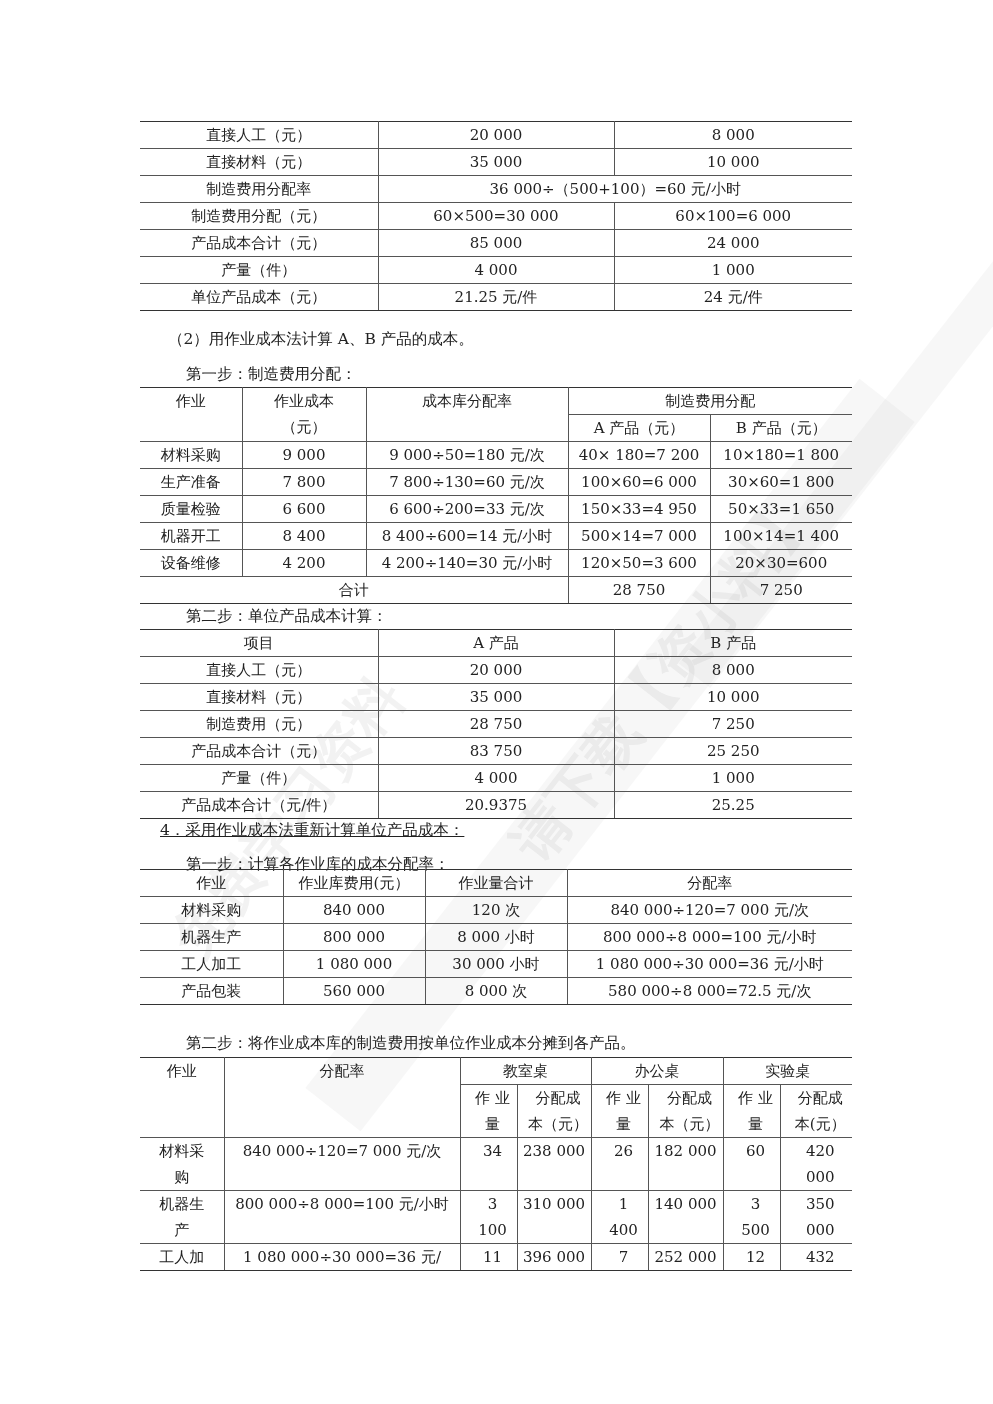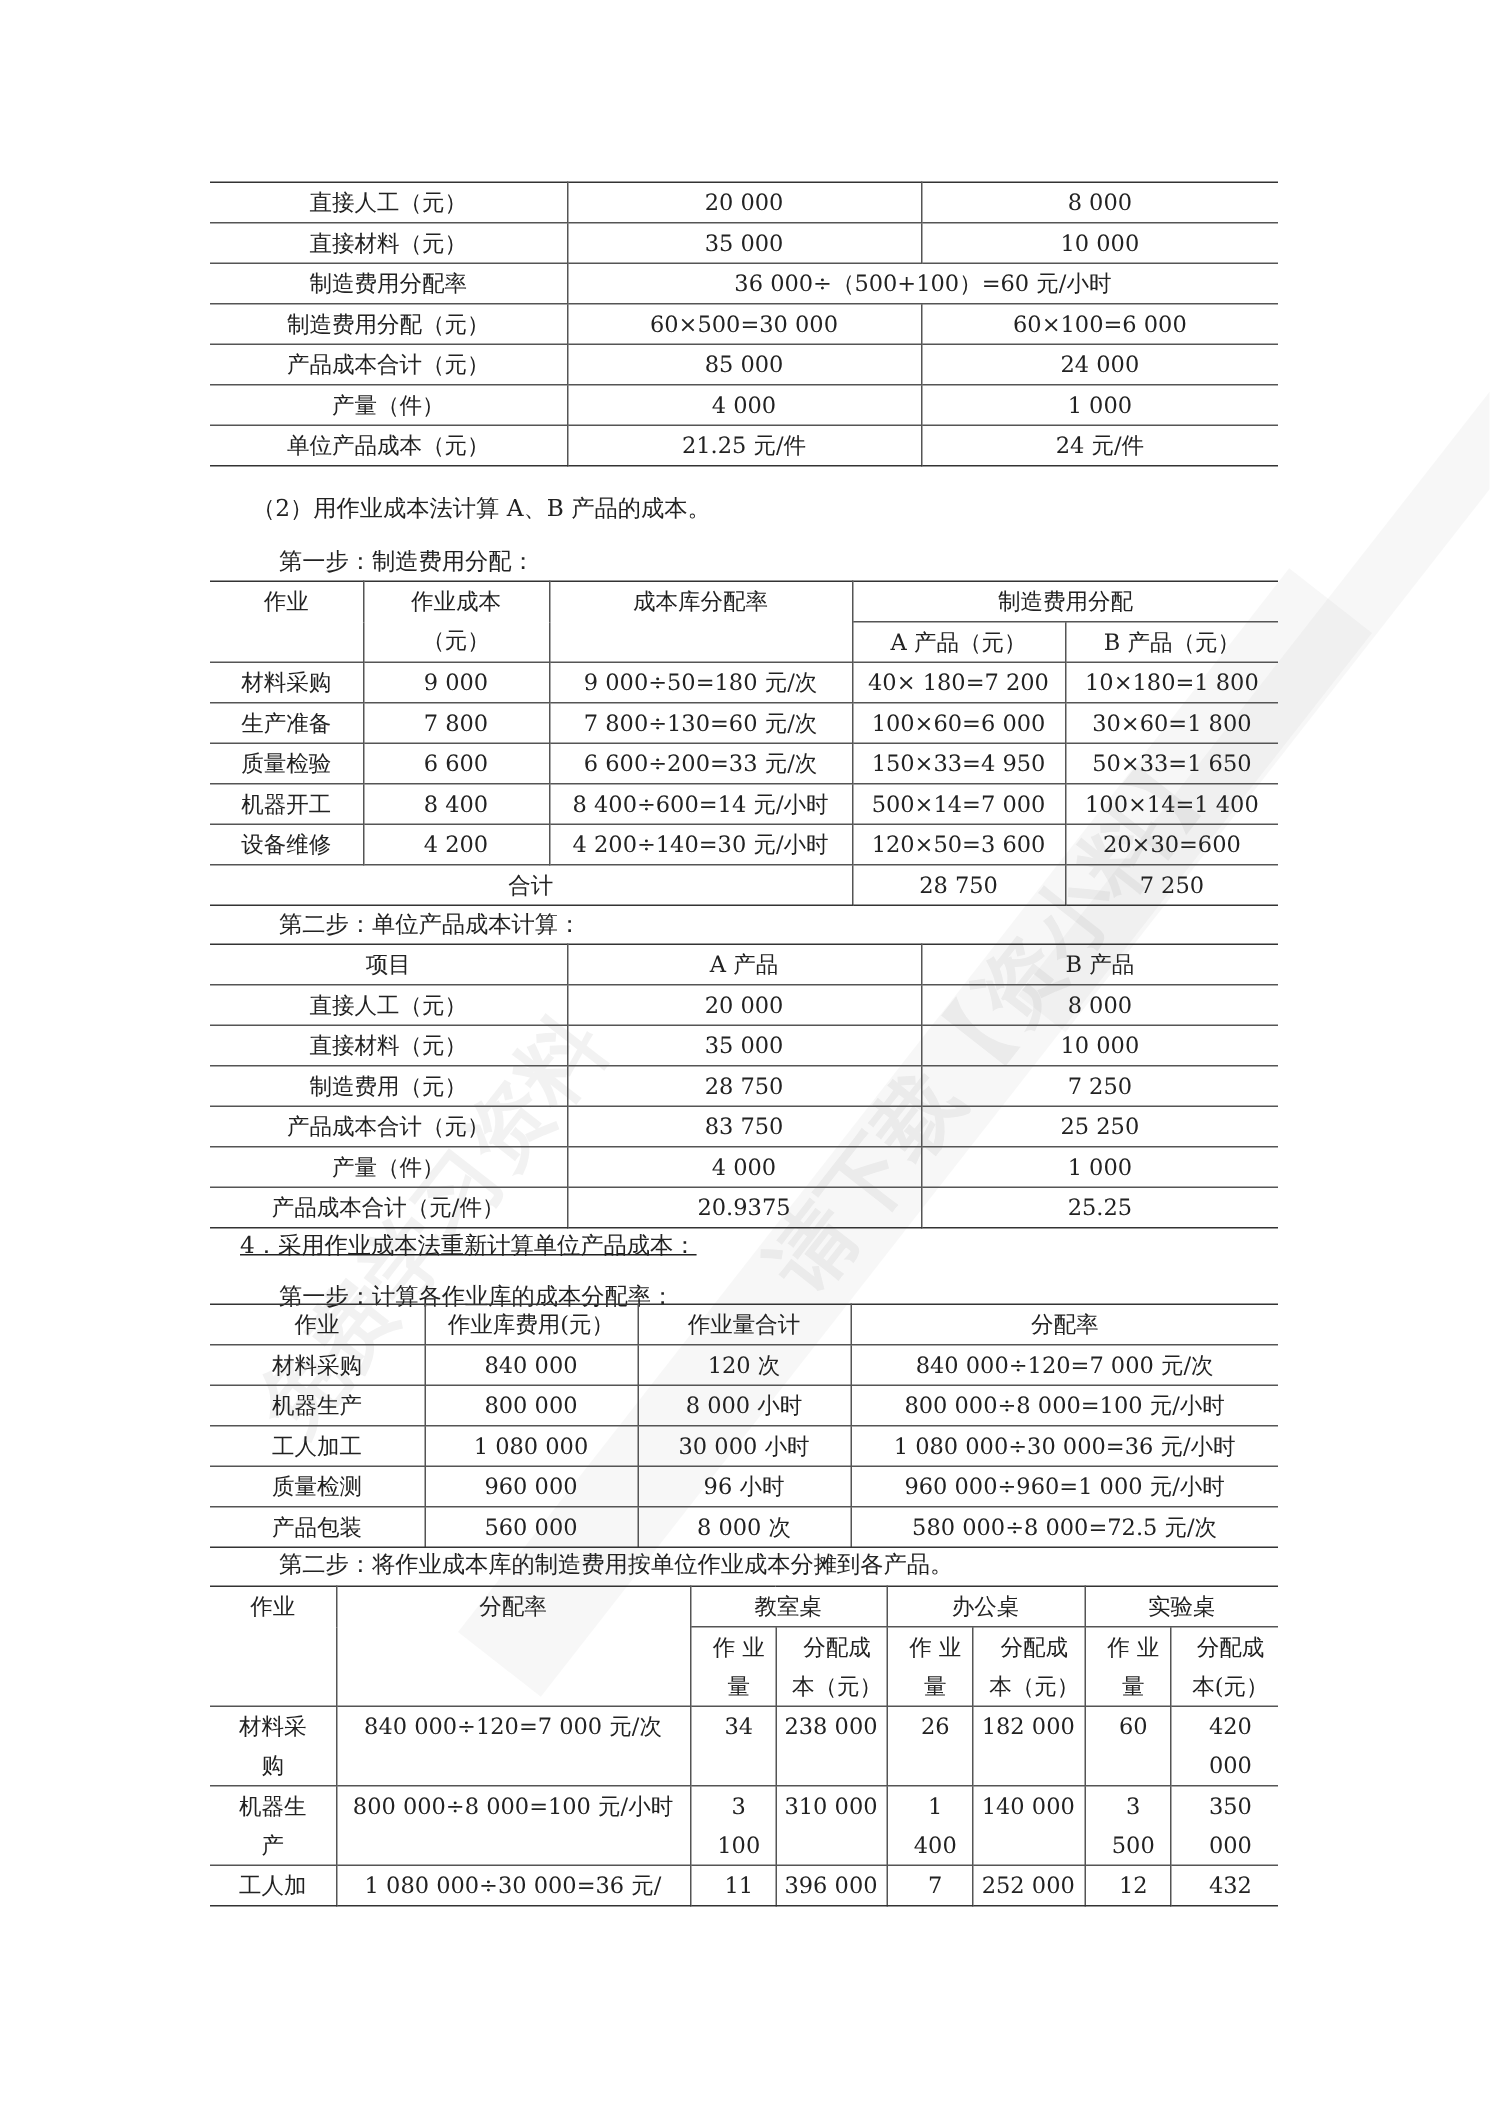--- a/index.html
+++ b/index.html
@@ -216,26 +216,20 @@
       <td>8 000 小时</td>
       <td>800 000÷8 000=100 元/小时</td>
     </tr>
     <tr>
       <td>工人加工</td>
       <td>1 080 000</td>
       <td>30 000 小时</td>
       <td>1 080 000÷30 000=36 元/小时</td>
     </tr>
     <tr>
-      <td>质量检测</td>
-      <td>960 000</td>
-      <td>96 小时</td>
-      <td>960 000÷960=1 000 元/小时</td>
-    </tr>
-    <tr>
       <td>产品包装</td>
       <td>560 000</td>
       <td>8 000 次</td>
       <td>580 000÷8 000=72.5 元/次</td>
     </tr>
   </tbody>
     </table>
 
   <div class="para" style="left:186px;top:1033px;">第二步：将作业成本库的制造费用按单位作业成本分摊到各产品。</div>
 

